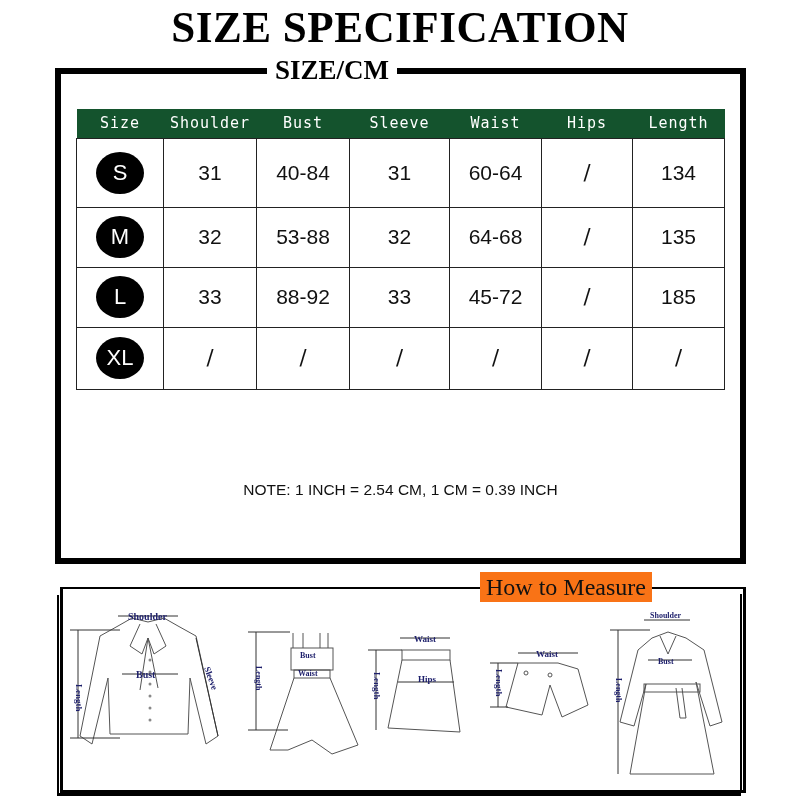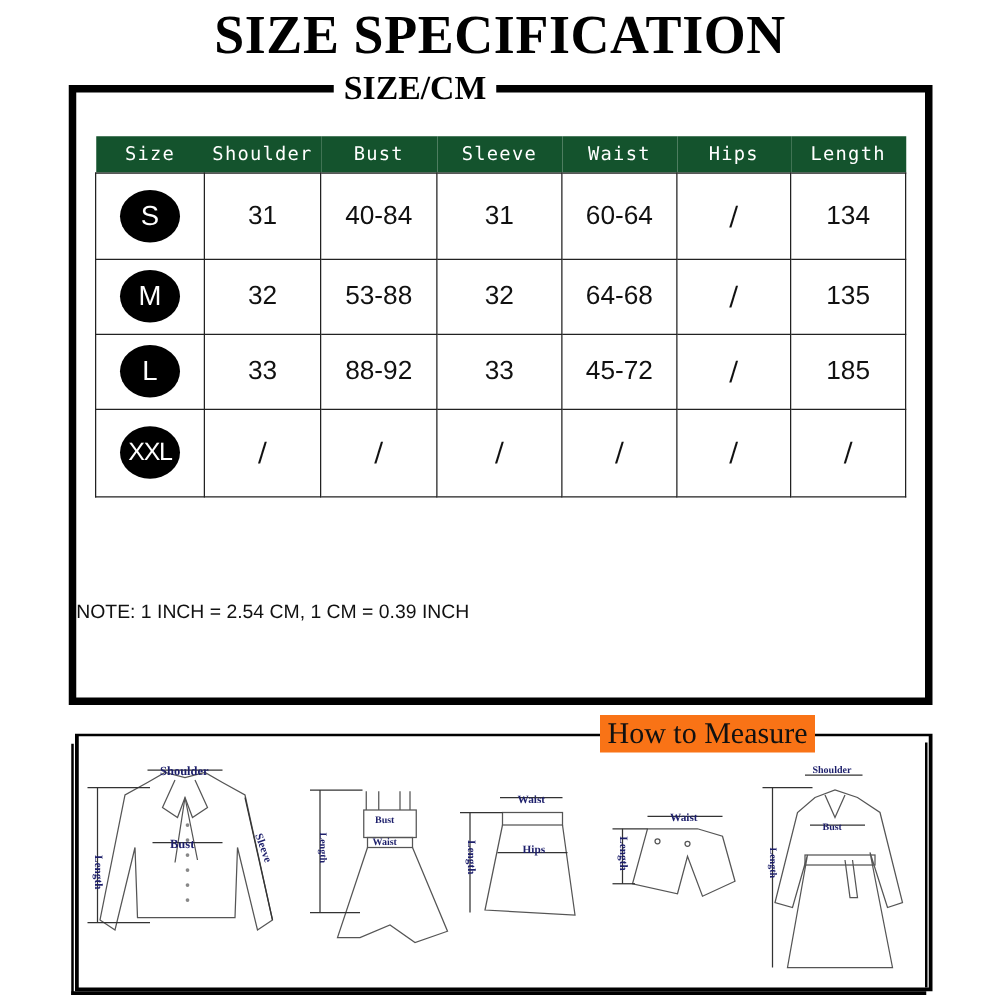--- a/index.html
+++ b/index.html
@@ -43,21 +43,21 @@
   .size-table tr.r5 td { height: 70px; }
   .slash { font-size: 18px; color: #333; font-family: "DejaVu Sans", sans-serif; }
 
   .badge {
     display: inline-flex; align-items: center; justify-content: center;
     width: 48px; height: 42px; border-radius: 50%; background: #000; color: #fff;
     font-family: "Liberation Sans", sans-serif; font-size: 22px;
   }
   .badge.xxl { font-size: 20px; letter-spacing: -1px; width: 48px; overflow: visible; white-space: nowrap; }
 
-  .notes { position: absolute; left: 61px; top: 480px; width: 679px; }
+  .notes { position: absolute; left: 61px; top: 480px; width: 679px; text-align: center; }
   .note1 { font-size: 15.5px; line-height: 20px; margin-bottom: 6px; }
   .note2 { font-size: 15.5px; line-height: 20px; }
   .measure-frame {
     position: absolute; left: 60px; top: 587px; width: 686px; height: 206px;
     border: 3px solid #000; border-top-width: 2px;
   }
   .measure-frame::after {
     content: ""; position: absolute; left: -6px; top: 6px; right: 2px; bottom: -6px;
     border-left: 2px solid #000; border-bottom: 3px solid #000;
   }
@@ -126,22 +126,22 @@
     </tr>
     <tr class="r3">
       <td><span class="badge">L</span></td>
       <td>33</td>
       <td>88-92</td>
       <td>33</td>
       <td>45-72</td>
       <td class="slash">/</td>
       <td>185</td>
     </tr>
-    <tr class="r5">
-      <td><span class="badge xxl">XXL</span></td>
+    <tr class="r4">
+      <td><span class="badge">XL</span></td>
       <td class="slash">/</td>
       <td class="slash">/</td>
       <td class="slash">/</td>
       <td class="slash">/</td>
       <td class="slash">/</td>
       <td class="slash">/</td>
     </tr>
   </tbody>
 </table>
 

